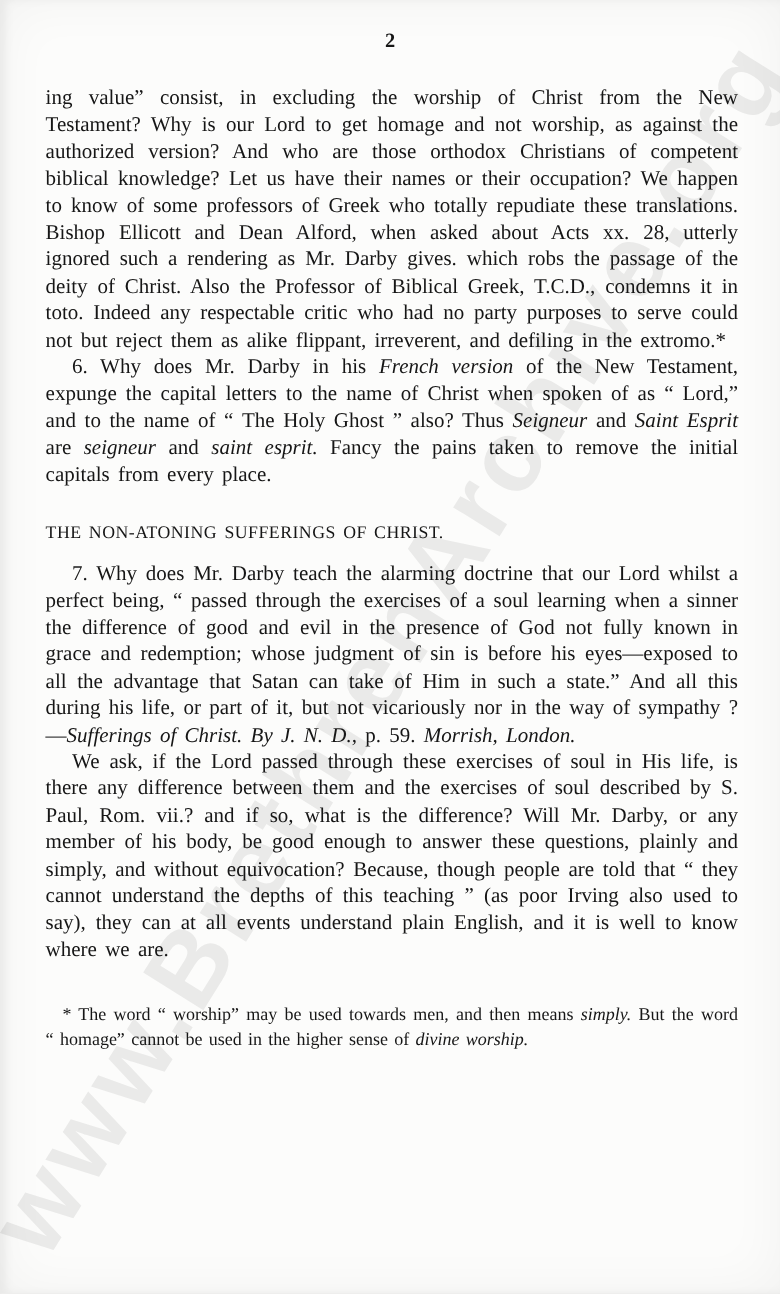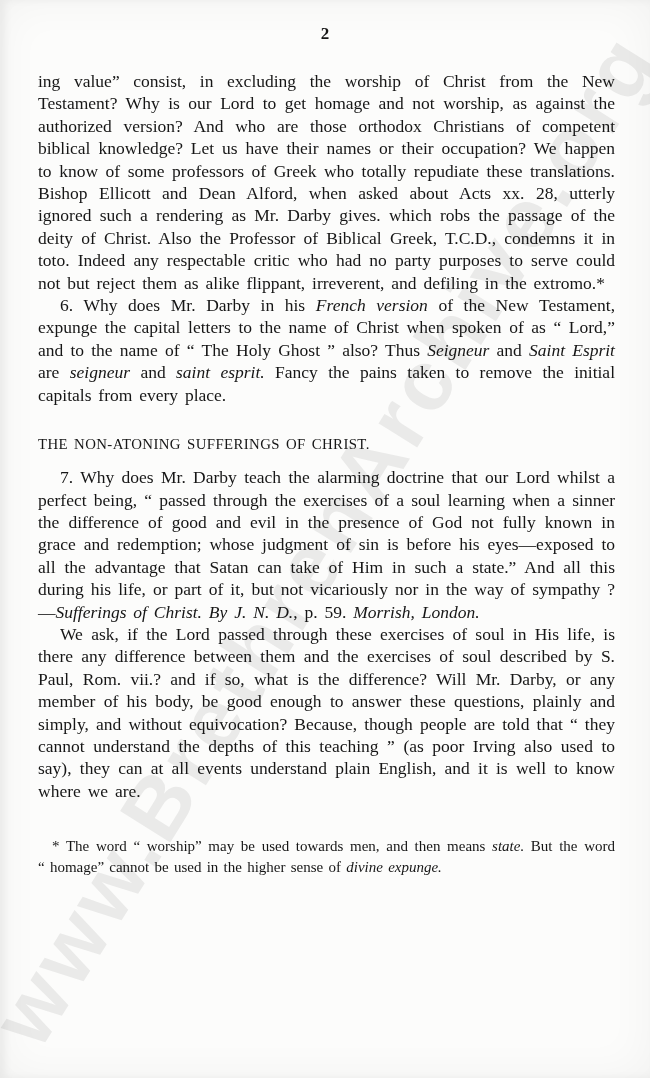--- a/index.html
+++ b/index.html
@@ -89,15 +89,15 @@
   <div class="watermark">www.BrethrenArchive.org</div>
 
   <div class="page-number">2</div>
 
   <div class="text-column">
       <p class="body"><span>ing value” consist, in excluding the worship of Christ from the New Testament?  Why is our Lord to get homage and not worship, as against the authorized version?  And who are those orthodox Christians of competent biblical knowledge?  Let us have their names or their occupation?  We happen to know of some professors of Greek who totally repudiate these translations.  Bishop Ellicott and Dean Alford, when asked about Acts xx. 28, utterly ignored such a rendering as Mr. Darby gives. which robs the passage of the deity of Christ. Also the Professor of Biblical Greek, T.C.D., condemns it in toto.  Indeed any respectable critic who had no party purposes to serve could not but reject them as alike flippant, irreverent, and defiling in the extromo.*</span></p>
       <p class="body indent"><span>6. Why does Mr. Darby in his </span><i>French version</i><span> of the New Testament, expunge the capital letters to the name of Christ when spoken of as “&nbsp;Lord,” and to the name of “&nbsp;The Holy Ghost&nbsp;” also?  Thus </span><i>Seigneur</i><span> and </span><i>Saint Esprit</i><span> are </span><i>seigneur</i><span> and </span><i>saint esprit.</i><span>  Fancy the pains taken to remove the initial capitals from every place.</span></p>
       <p class="heading"><span>THE NON-ATONING SUFFERINGS OF CHRIST.</span></p>
       <p class="body indent"><span>7. Why does Mr. Darby teach the alarming doctrine that our Lord whilst a perfect being, “&nbsp;passed through the exercises of a soul learning when a sinner the difference of good and evil in the presence of God not fully known in grace and redemption; whose judgment of sin is before his eyes—exposed to all the advantage that Satan can take of Him in such a state.”  And all this during his life, or part of it, but not vicariously nor in the way of sympathy&nbsp;?—</span><i>Sufferings of Christ.  By J. N. D.</i><span>, p. 59.  </span><i>Morrish, London.</i></p>
       <p class="body indent"><span>We ask, if the Lord passed through these exercises of soul in His life, is there any difference between them and the exercises of soul described by S. Paul, Rom. vii.? and if so, what is the difference?  Will Mr. Darby, or any member of his body, be good enough to answer these questions, plainly and simply, and without equivocation?  Because, though people are told that “&nbsp;they cannot understand the depths of this teaching&nbsp;” (as poor Irving also used to say), they can at all events understand plain English, and it is well to know where we are.</span></p>
-      <p class="footnote"><span>* The word “&nbsp;worship” may be used towards men, and then means </span><i>state.</i><span> But the word “&nbsp;homage” cannot be used in the higher sense of </span><i>divine expunge.</i></p>
+      <p class="footnote"><span>* The word “&nbsp;worship” may be used towards men, and then means </span><i>simply.</i><span> But the word “&nbsp;homage” cannot be used in the higher sense of </span><i>divine worship.</i></p>
     </div>
 </div>
 
 </body></html>

